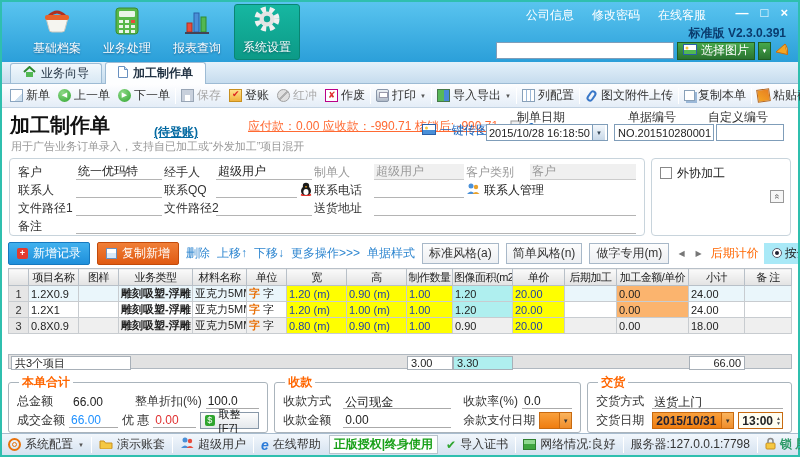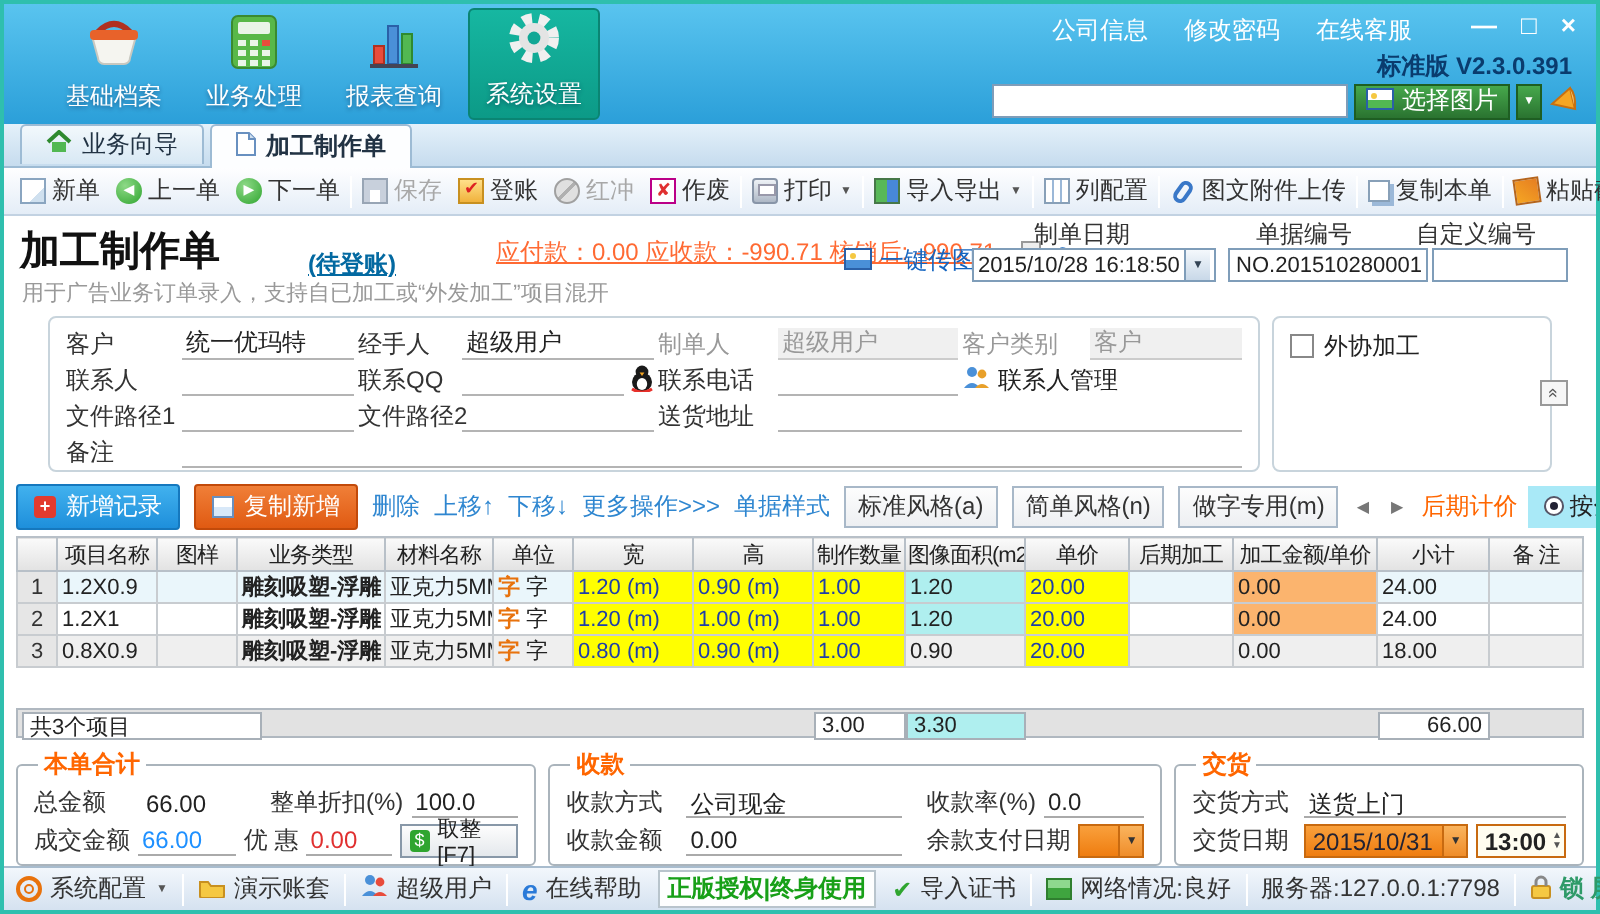--- a/index.html
+++ b/index.html
@@ -15,21 +15,21 @@
   .nav-btn.active {background:linear-gradient(#16B7A1,#0C9A87);border:1px solid #0A8573;border-radius:3px}
   .hdr-menu {position:absolute;top:5px;right:92px;display:flex;gap:18px;color:#fff}
   .win-ctrls {position:absolute;top:3px;right:10px;display:flex;gap:12px;color:#fff;font-weight:bold;font-size:13px}
   .edition {position:absolute;top:23px;right:12px;color:#0A3C6E;font-weight:bold}
   .imgbar {position:absolute;top:39px;right:8px;display:flex;align-items:center;gap:3px}
   .img-input {width:178px;height:17px;background:#fff;border:1px solid #7F9DB9}
   .pick-btn {height:18px;background:linear-gradient(#46A84C,#2A7330);border:1px solid #1E5E22;color:#fff;display:flex;align-items:center;padding:0 5px;gap:4px}
   .pick-dd {height:18px;width:13px;background:linear-gradient(#46A84C,#2A7330);border:1px solid #1E5E22;color:#fff;font-size:6px;display:flex;align-items:center;justify-content:center}
 
   
-  .tabbar {height:22px;background:linear-gradient(#E4F1FA,#C6DCEE);border-bottom:1px solid #9DBBD4;display:flex;align-items:flex-start;padding-left:8px;gap:3px;flex:none}
+  .tabbar {height:22px;background:linear-gradient(#E4F1FA,#C6DCEE);border-bottom:1px solid #9DBBD4;display:flex;align-items:center;padding-left:8px;gap:3px;flex:none}
   .tab {height:20px;display:flex;align-items:center;gap:5px;padding:0 12px;color:#234;border:1px solid #9DBBD4;border-bottom:none;border-radius:3px 3px 0 0;background:linear-gradient(#F2F8FC,#D8E8F4)}
   .tab.active {background:#FDFEFF;font-weight:bold;height:22px}
 
   
   .tools {height:24px;background:linear-gradient(#FEFEFF,#E4EDF7);border-bottom:1px solid #C2D2E2;display:flex;align-items:center;padding:0 4px;flex:none;color:#333;white-space:nowrap}
   .tbtn {display:flex;align-items:center;gap:3px;padding:1px 4px}
   .tbtn.dis {color:#A8A8A8}
   .sep {width:1px;background:#C4D0DC;border-right:1px solid #fff;height:16px;margin:0 1px}
   .caret {font-size:6px;color:#555;margin-left:1px}
   .ic {width:13px;height:13px;display:inline-block;flex:none;position:relative}
@@ -61,21 +61,21 @@
   .oneclick {position:absolute;left:420px;top:14px;color:#1565C0;display:flex;gap:4px;align-items:center}
   .printinfo {position:absolute;left:506px;top:12px;display:flex;gap:5px;align-items:center;color:#1565C0;font-weight:bold}
   .fld-label {position:absolute;top:1px;color:#333}
   .box {position:absolute;top:16px;border:1px solid #7F9DB9;background:#fff;height:17px;display:flex;align-items:center;padding:0 2px;font-size:11px}
   .dd {margin-left:auto;width:13px;align-self:stretch;background:linear-gradient(#F4F8FC,#C8D8E8);border-left:1px solid #7F9DB9;color:#345;font-size:6px;display:flex;align-items:center;justify-content:center}
   .subtitle {position:absolute;left:9px;top:31px;color:#999;font-size:11px}
   .collapse-btn {position:absolute;right:14px;top:36px;width:14px;height:13px;border:1px solid #999;background:#F6F6F6;color:#555;font-size:9px;line-height:11px;text-align:center}
   .collapse-btn span {display:inline-block;transform:rotate(90deg)}
 
   .mainflow {position:absolute;top:46px;left:0;right:0;bottom:0;display:flex;flex-direction:column}
-  .form-wrap {display:flex;gap:6px;margin:4px 22px 0;height:78px}
+  .form-wrap {display:flex;gap:6px;margin:4px 7px 0;height:78px}
   .fpanel {flex:1;border:1px solid #C8D4DC;border-radius:4px;padding:4px 8px 0;display:grid;grid-template-columns:56px 86px 50px 96px 58px 90px 62px 1fr;grid-auto-rows:18px;align-items:center;column-gap:2px}
   .rpanel {width:140px;border:1px solid #C8D4DC;border-radius:4px;padding:6px 8px}
   .uline {border-bottom:1px solid #B4B4B4;height:16px;display:flex;align-items:center;padding:0 2px}
   .uline.dis {color:#999;background:#F0F0F0;border-bottom-color:#CCC}
   .lab {color:#333;white-space:nowrap}
   .lab.dis {color:#999}
   .span-rest {grid-column:2/9}
   .span-78 {grid-column:7/9}
   .qqwrap {display:flex;align-items:center;gap:3px}
   .qqwrap .uline {flex:1}
@@ -120,21 +120,21 @@
 
   .panels {display:flex;gap:6px;margin:5px 6px 0}
   fieldset {border:1px solid #AAB4BC;border-radius:3px;padding:1px 8px 2px}
   legend {color:#FF6600;font-weight:bold;padding:0 3px;margin-left:2px}
   .fs1 {width:252px} .fs2 {width:322px} .fs3 {flex:1}
   .pline {display:flex;align-items:center;height:19px;gap:4px}
   .pv {border-bottom:1px solid #AAA;padding:0 2px;height:15px}
   .blue {color:#1E90FF} .red {color:#E03030}
   .btn-round {border:1px solid #8898A8;background:linear-gradient(#FDFDFD,#E4E8EC);padding:0 4px;display:flex;gap:4px;align-items:center;font-size:11px;margin-left:auto;height:17px}
   .dollar {background:#2FA52F;color:#fff;width:11px;height:11px;font-size:9px;text-align:center;line-height:11px;border-radius:2px}
-  .odd {background:linear-gradient(#F9A03C,#EF7D10);border:1px solid #C86A10;height:17px;display:flex;align-items:center;color:#223;font-weight:normal;padding-left:3px}
+  .odd {background:linear-gradient(#F9A03C,#EF7D10);border:1px solid #C86A10;height:17px;display:flex;align-items:center;color:#223;font-weight:bold;padding-left:3px}
   .odd .dd2 {margin-left:auto;width:12px;align-self:stretch;border-left:1px solid #C86A10;font-size:6px;display:flex;align-items:center;justify-content:center;color:#333;background:linear-gradient(#FAB45E,#EF8D2A)}
   .spin {border:1px solid #C86A10;background:#FFFDF0;height:17px;display:flex;align-items:center;padding:0 1px 0 3px;font-weight:bold}
   .updown {display:flex;flex-direction:column;font-size:5px;color:#555;margin-left:3px;line-height:4.5px}
 
   
   .status {height:22px;background:linear-gradient(#F2F7FC,#D5E2F0);border-top:1px solid #A8BCCE;display:flex;align-items:center;padding:0 0;flex:none;color:#333;white-space:nowrap}
   .sitem {display:flex;align-items:center;gap:4px;padding:0 6px}
   .lic {color:#18A018;border:1px solid #B8C4CC;background:#FDFEFE;padding:0 4px;font-weight:bold;margin:0 2px}
   .lock-txt {color:#2E9A68;font-weight:bold}
   .atico {width:13px;height:13px;border:2px solid #E8720C;border-radius:50%;position:relative}

